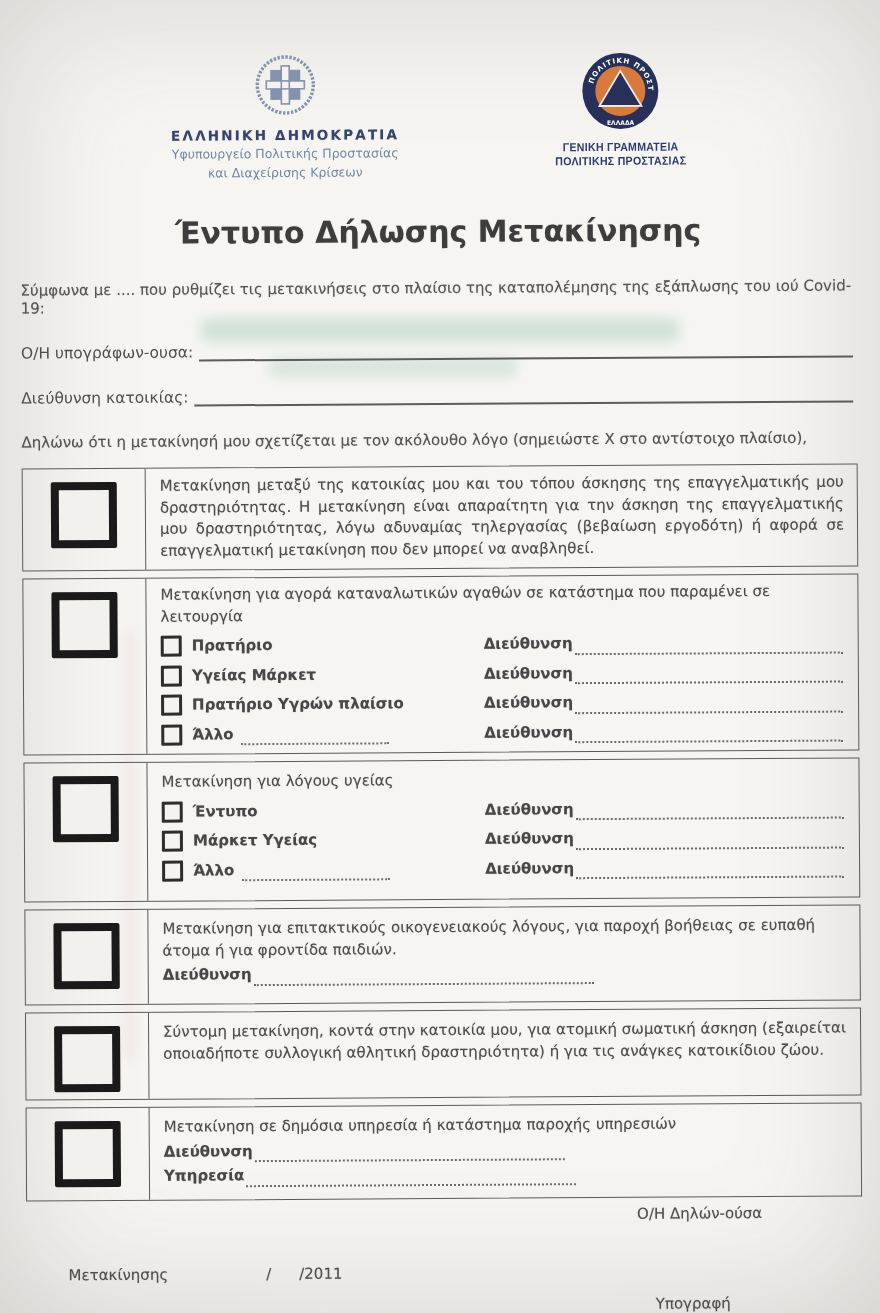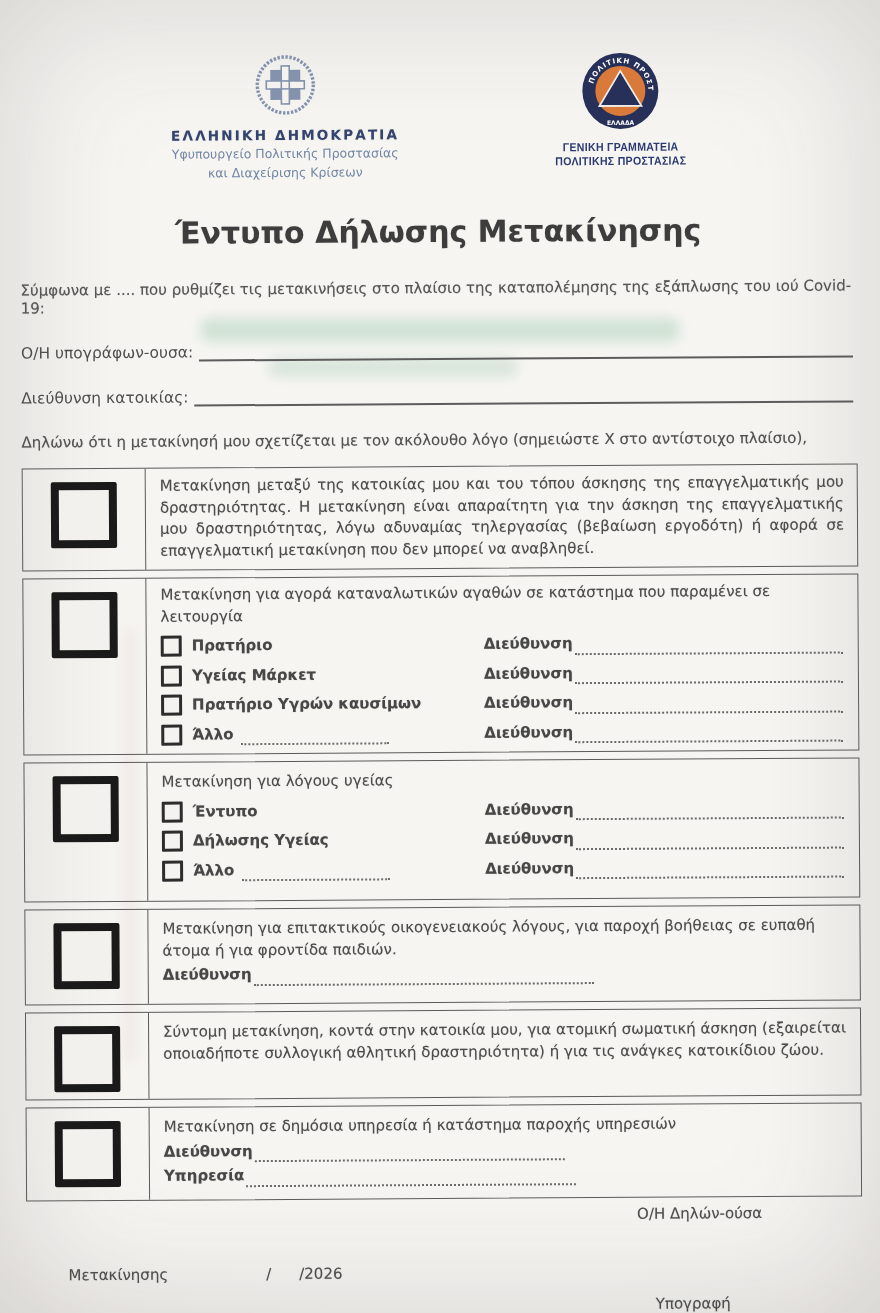--- a/index.html
+++ b/index.html
@@ -165,21 +165,21 @@
                 <span class="optlabel fuzz">Υγείας Μάρκετ</span>
               </span>
             <span class="addr">
                 <span class="addr-label fuzz">Διεύθυνση</span>
                 <span class="leader"></span>
               </span>
           </div>
           <div class="optrow">
             <span class="smallbox"></span>
             <span class="optlabel-wrap">
-                <span class="optlabel fuzz">Πρατήριο Υγρών καυσίμων</span>
+                <span class="optlabel fuzz">Πρατήριο Υγρών πλαίσιο</span>
               </span>
             <span class="addr">
                 <span class="addr-label fuzz">Διεύθυνση</span>
                 <span class="leader"></span>
               </span>
           </div>
           <div class="optrow">
             <span class="smallbox"></span>
             <span class="optlabel-wrap">
                 <span class="optlabel fuzz">Άλλο</span>
@@ -205,21 +205,21 @@
                 <span class="optlabel fuzz">Έντυπο</span>
               </span>
             <span class="addr">
                 <span class="addr-label fuzz">Διεύθυνση</span>
                 <span class="leader"></span>
               </span>
           </div>
           <div class="optrow">
             <span class="smallbox"></span>
             <span class="optlabel-wrap">
-                <span class="optlabel fuzz">Δήλωσης Υγείας</span>
+                <span class="optlabel fuzz">Μάρκετ Υγείας</span>
               </span>
             <span class="addr">
                 <span class="addr-label fuzz">Διεύθυνση</span>
                 <span class="leader"></span>
               </span>
           </div>
           <div class="optrow">
             <span class="smallbox"></span>
             <span class="optlabel-wrap">
                 <span class="optlabel fuzz">Άλλο</span>
@@ -270,19 +270,19 @@
         </div>
       </div>
 
     </div>
 
     <div class="declarant fuzz">Ο/Η Δηλών-ούσα</div>
 
     <div class="dateline">
       <span class="fuzz">Μετακίνησης</span>
       <span class="date-sep fuzz">/</span>
-      <span class="date-year fuzz">/2026</span>
+      <span class="date-year fuzz">/2011</span>
     </div>
 
     <div class="signature fuzz">Υπογραφή</div>
 
   </div>
 </div>
 
 </body></html>

